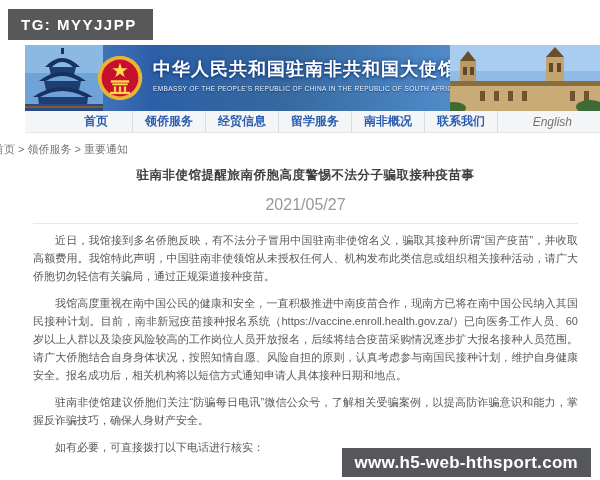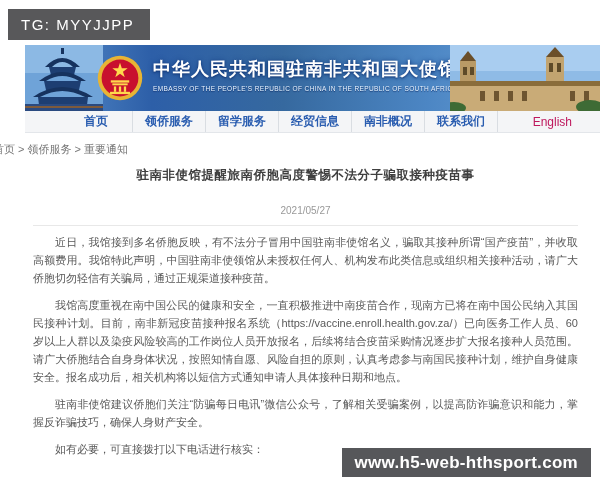--- a/index.html
+++ b/index.html
@@ -8,21 +8,21 @@
     position:relative;
     background:#ffffff;
     font-family:"Liberation Sans","DejaVu Sans",sans-serif;
     overflow:hidden;
   }
 
   
   .tg-badge{
     position:absolute; top:9px; left:8px;
     background:#58585a; color:#fff;
-    font-size:15px; font-weight:normal; letter-spacing:1.5px;
+    font-size:15px; font-weight:bold; letter-spacing:1.5px;
     padding:7px 16px 7px 13px;
   }
 
   
   .banner{
     position:absolute; top:45px; left:25px; right:0; height:66px;
     background:linear-gradient(90deg,#5d94cf 0%,#2d5fa8 22%,#36699f 45%,#4c86c4 70%,#78abdd 100%);
     overflow:hidden;
   }
   .banner .temple{ position:absolute; left:0; top:0; width:78px; height:66px; }
@@ -46,36 +46,36 @@
     display:flex; align-items:stretch;
     font-size:12px; color:#2a5db0;
   }
   .nav .spacer{ width:35px; }
   .nav .nav-item{
     width:73px; display:flex; align-items:center; justify-content:center;
     border-right:1px solid #d9dde2; cursor:pointer; white-space:nowrap;font-weight:bold;
   }
   .nav .nav-en{
     margin-left:auto; margin-right:28px;
-    display:flex; align-items:center; cursor:pointer; color:#be185d;
+    display:flex; align-items:center; cursor:pointer; color:#737373;font-style:italic;
   }
 
   
   .breadcrumb{
     position:absolute; top:142px; left:-7px;
     font-size:11px; color:#777;
   }
 
   
   .article{ position:absolute; top:167px; left:33px; width:545px; }
   .article-title{
     text-align:center; font-size:12.5px; font-weight:bold; color:#3f3f3f;
     letter-spacing:.5px;
   }
-  .article-date{ text-align:center; font-size:10px; color:#999; margin-top:21px; }
+  .article-date{ text-align:center; font-size:16px; color:#999; margin-top:12px; }
   .divider{ border:none; border-top:1px solid #e8e8e8; margin:9px 0 7px; }
   .article p{
     font-size:11px; color:#595959; line-height:18px;
     text-indent:2em; text-align:justify; margin-bottom:9px;
   }
   .article p.phone-line{ margin-bottom:13px; }
   .article p.lead-in{ margin-top:9px; margin-bottom:1px; }
 
   
   .wm-box{
@@ -146,22 +146,22 @@
     <rect x="134" y="46" width="5" height="10" fill="#6e5530"></rect>
     <ellipse cx="140" cy="62" rx="14" ry="7" fill="#3e6b35"></ellipse>
     <ellipse cx="4" cy="63" rx="12" ry="6" fill="#3e6b35"></ellipse>
   </svg>
 </div>
 
 <div class="nav">
   <div class="spacer"></div>
   <div class="nav-item">首页</div>
   <div class="nav-item">领侨服务</div>
+  <div class="nav-item">经贸信息</div>
   <div class="nav-item">留学服务</div>
-  <div class="nav-item">经贸信息</div>
   <div class="nav-item">南非概况</div>
   <div class="nav-item">联系我们</div>
   <div class="nav-en">English</div>
 </div>
 
 <div class="breadcrumb">首页 &gt; 领侨服务 &gt; 重要通知</div>
 
 <div class="article">
   <div class="article-title">驻南非使馆提醒旅南侨胞高度警惕不法分子骗取接种疫苗事</div>
   <div class="article-date">2021/05/27</div>

